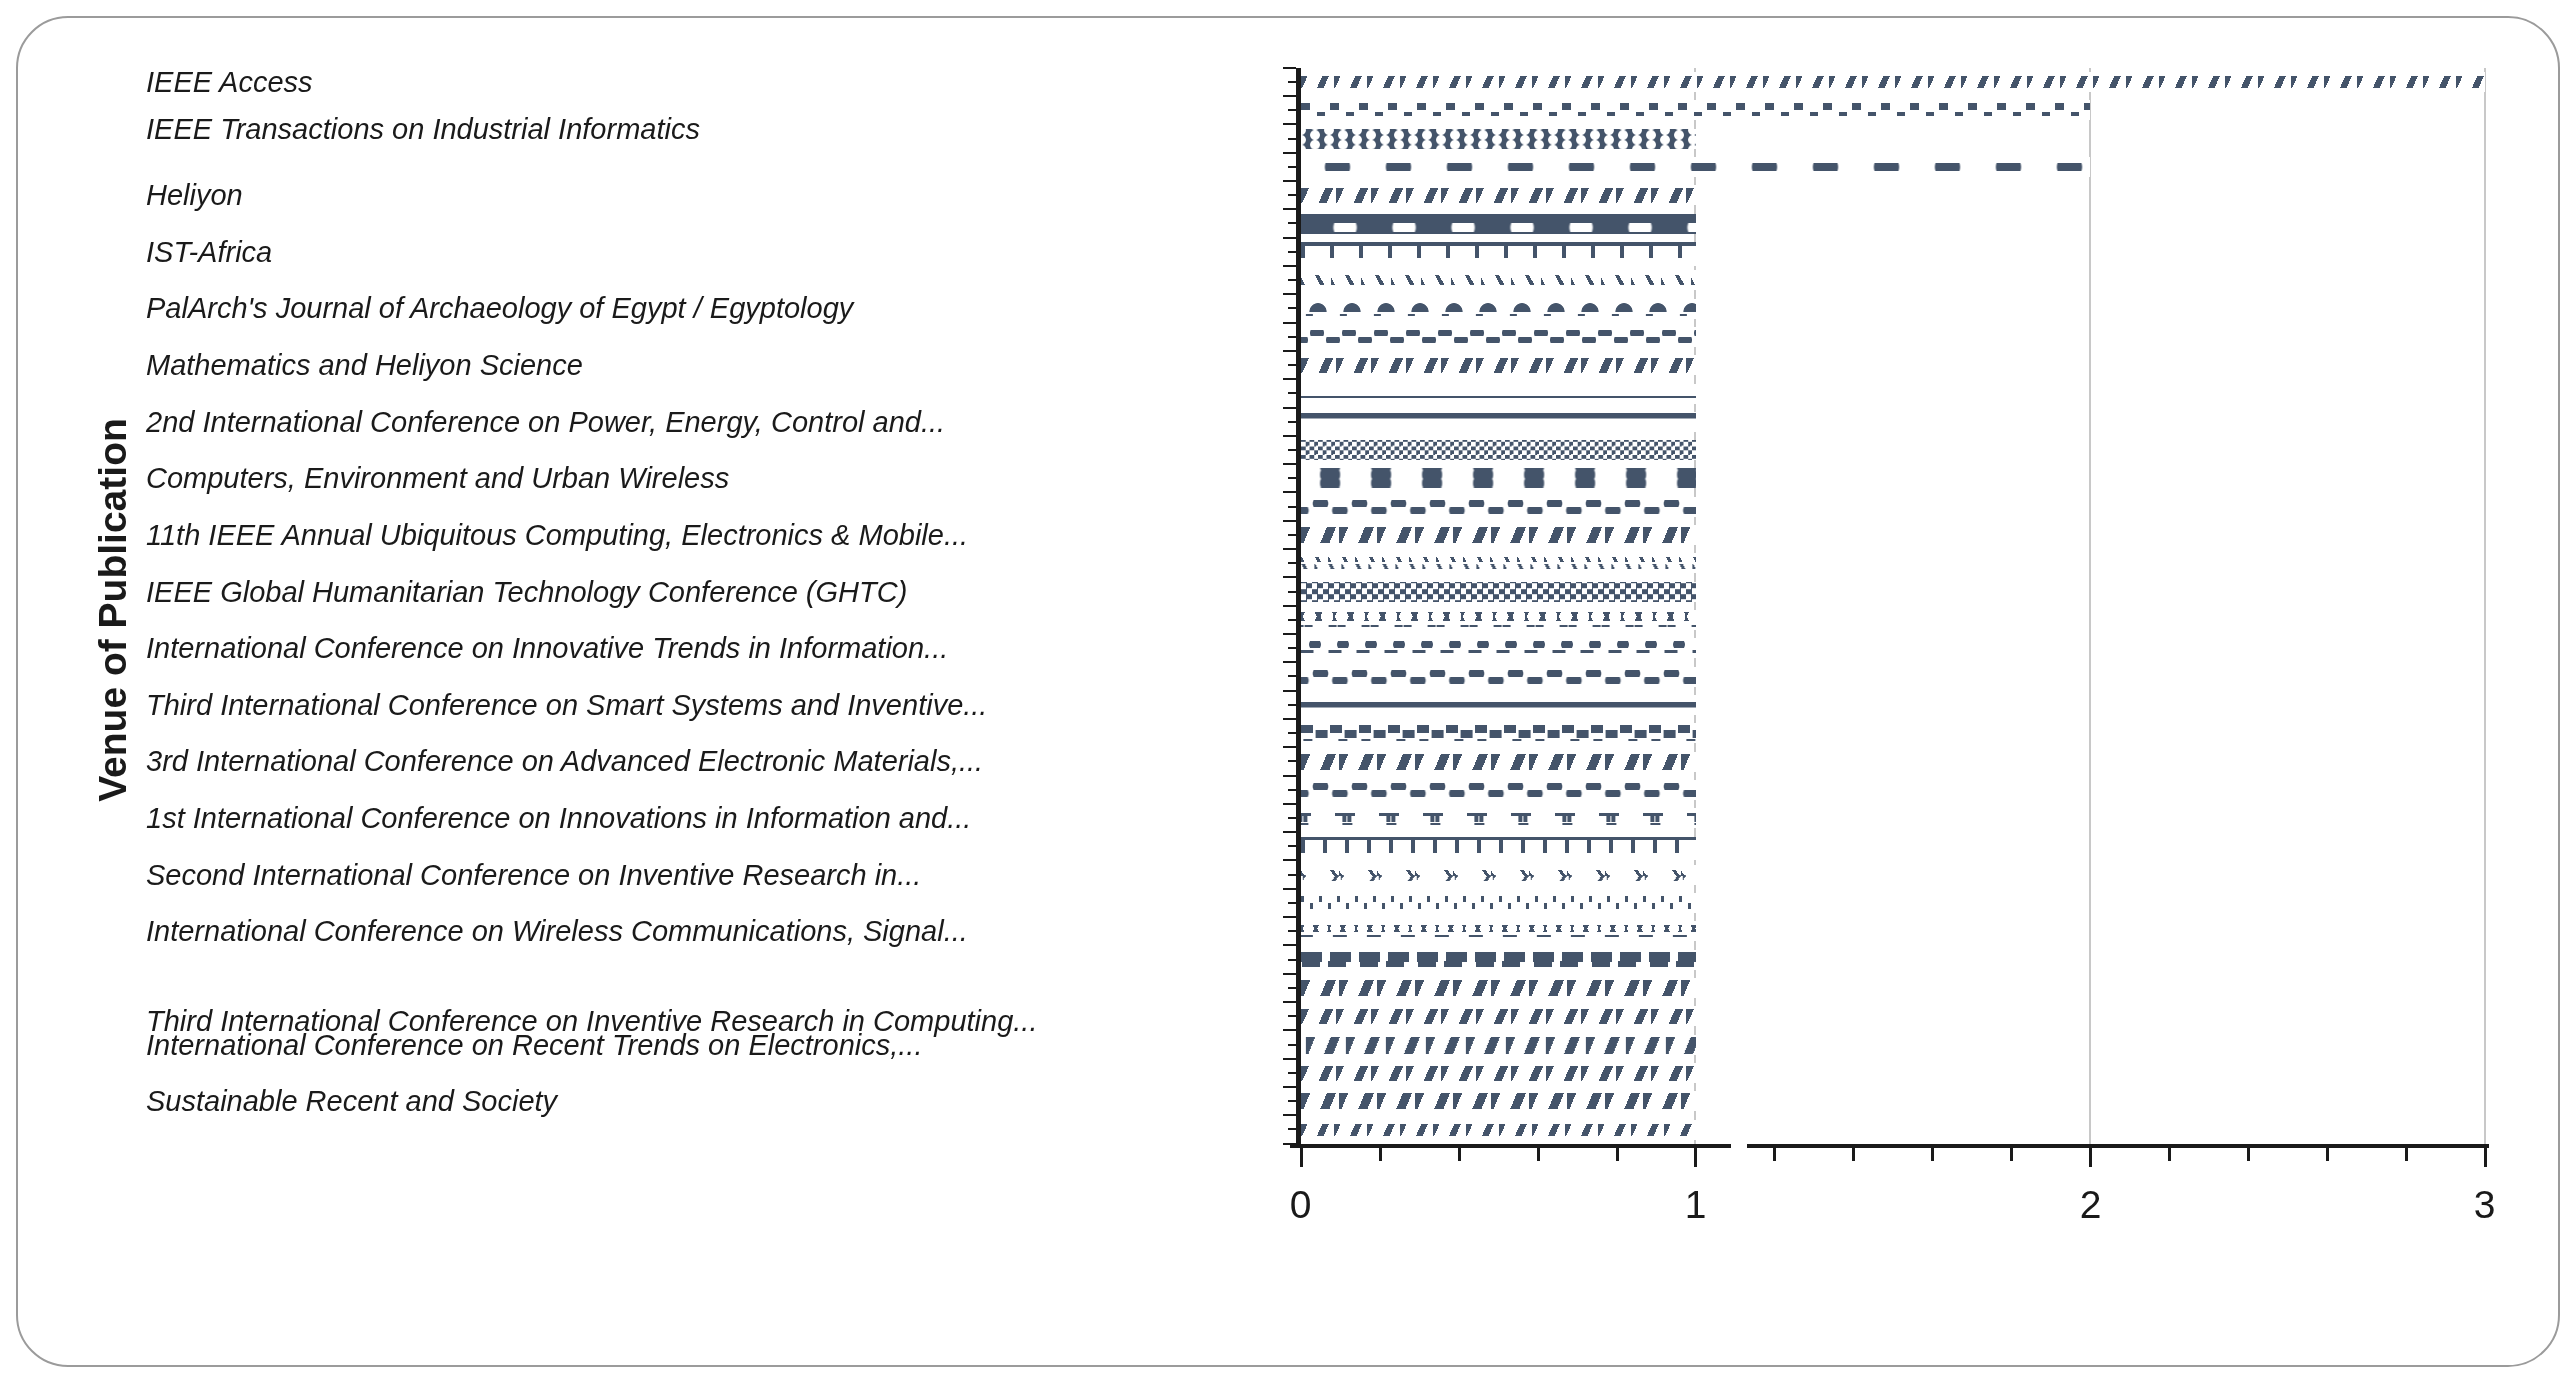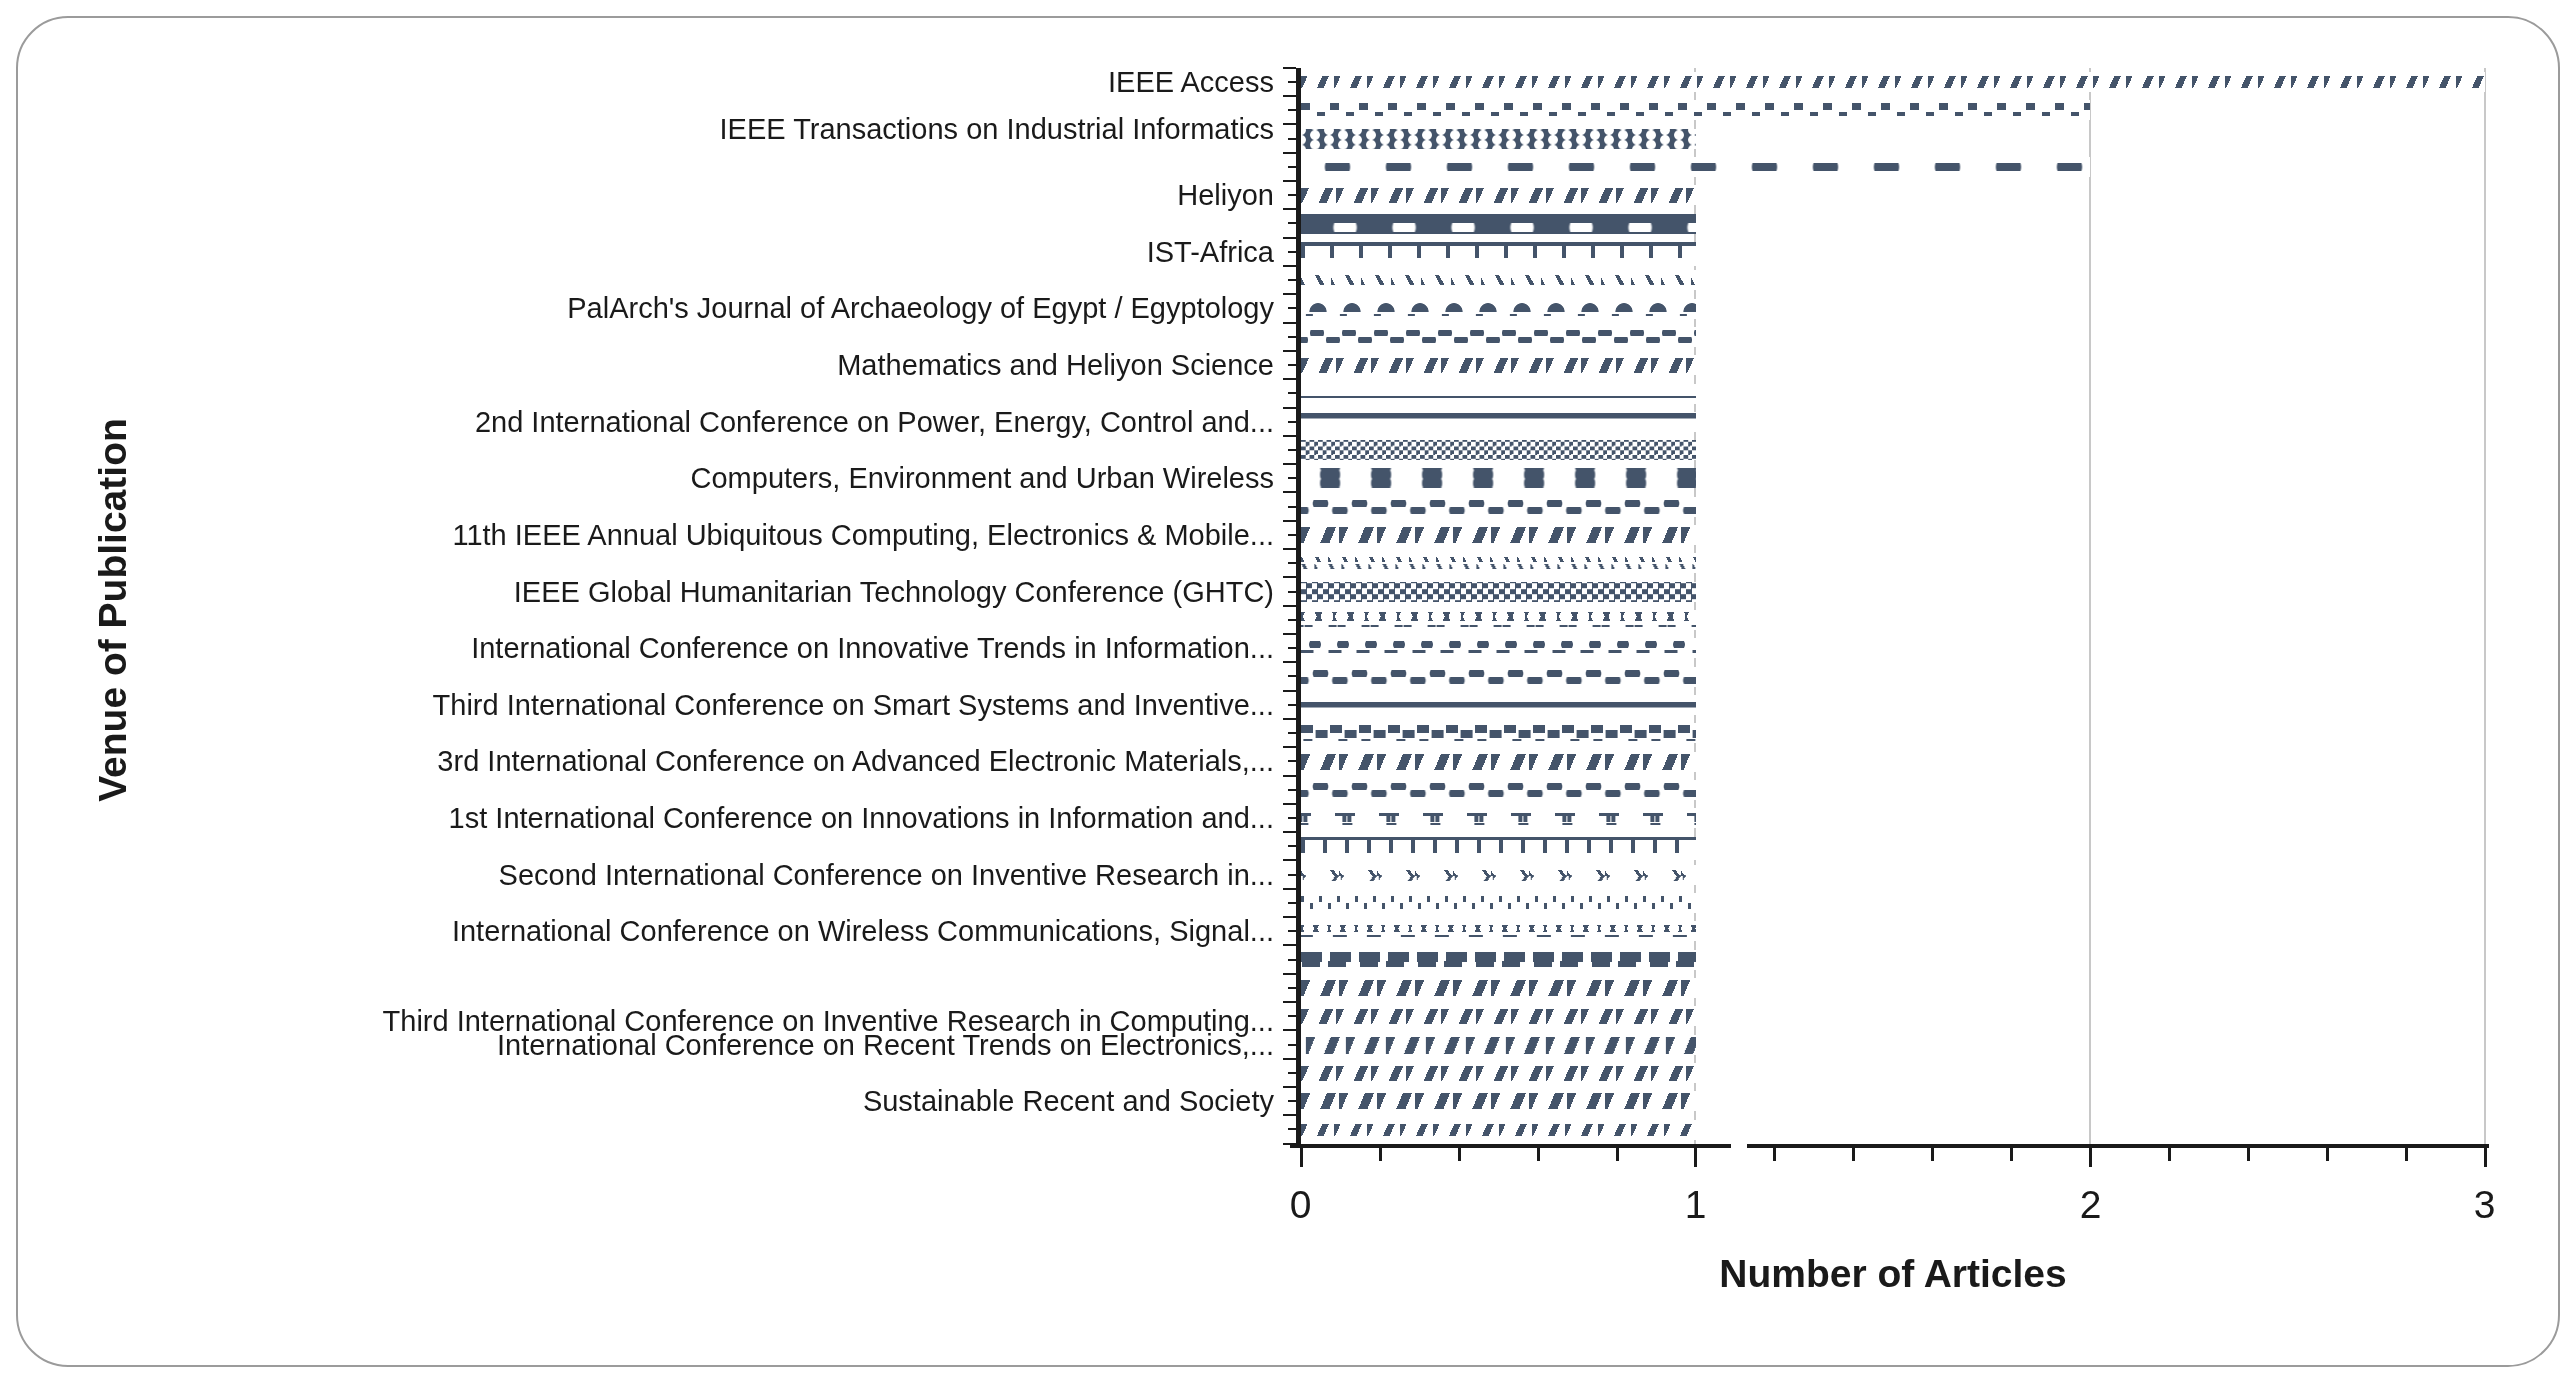--- a/index.html
+++ b/index.html
@@ -8,22 +8,22 @@
   .frame{position:absolute;left:16px;top:16px;right:16px;bottom:16px;
          border:2.4px solid #9B9B9B;border-radius:52px;}
   
   .plot{position:absolute;left:1301px;top:68px;width:1184px;height:1076px;}
   .gridline{position:absolute;top:0;bottom:0;width:2.4px;background:#C8C8C8;z-index:1;}
   .bar{position:absolute;height:20px;background-color:#fff;z-index:2;--c:#44546A;}
   .yaxis{position:absolute;left:1296px;top:68px;width:4.9px;height:1080px;background:#1a1a1a;z-index:3;}
   .xseg{position:absolute;top:1144px;height:4.2px;background:#1a1a1a;z-index:3;}
   .ytick{position:absolute;height:2.4px;background:#1a1a1a;z-index:3;}
   .xtick{position:absolute;width:3px;background:#1a1a1a;z-index:3;}
-  .catlabel{position:absolute;left:146px;width:1128px;text-align:right;font-size:29px;
-            line-height:30px;color:#1a1a1a;white-space:nowrap;}
+  .catlabel{position:absolute;left:146px;width:1128px;font-size:29px;
+            line-height:30px;color:#1a1a1a;white-space:nowrap;font-style:italic;}
   .xnum{position:absolute;width:121px;text-align:center;font-size:39px;color:#1a1a1a;}
   .xtitle{position:absolute;left:1468px;top:1252px;width:850px;text-align:center;
           font-size:39px;font-weight:bold;color:#1a1a1a;}
   .ytitle{position:absolute;left:113px;top:610px;transform:translate(-50%,-50%) rotate(-90deg);
           white-space:nowrap;font-size:39px;font-weight:bold;color:#1a1a1a;}
   
   .p-diagdash-m{background-image:repeating-linear-gradient(115deg,var(--c) 0 6px,transparent 6px 19.4px);
     background-size:33px 12px;background-position:0 50%;background-repeat:repeat-x;}
   .p-diagdash-l{background-image:repeating-linear-gradient(115deg,var(--c) 0 7.3px,transparent 7.3px 22px);
     background-size:35px 14.6px;background-position:0 50%;background-repeat:repeat-x;}
@@ -117,21 +117,20 @@
       repeating-linear-gradient(62deg,var(--c) 0 3px,transparent 3px 14.6px);
     background-size:27px 4.9px,27px 4.9px;background-position:0 25%,13.4px 70%;background-repeat:repeat-x;}
 </style>
 </head>
 <body>
 
 <div class="canvas">
   <div class="frame"></div>
 
   <div class="ytitle">Venue of Publication</div>
-  <div class="xtitle">Number of Articles</div>
 
   <div id="ylabels">
       <div class="catlabel" style="top: 67px;">IEEE Access</div>
       <div class="catlabel" style="top: 114px;">IEEE Transactions on Industrial Informatics</div>
       <div class="catlabel" style="top: 180px;">Heliyon</div>
       <div class="catlabel" style="top: 237px;">IST-Africa</div>
       <div class="catlabel" style="top: 293px;">PalArch's Journal of Archaeology of Egypt / Egyptology</div>
       <div class="catlabel" style="top: 350px;">Mathematics and Heliyon Science</div>
       <div class="catlabel" style="top: 407px;">2nd International Conference on Power, Energy, Control and...</div>
       <div class="catlabel" style="top: 463px;">Computers, Environment and Urban Wireless</div>

